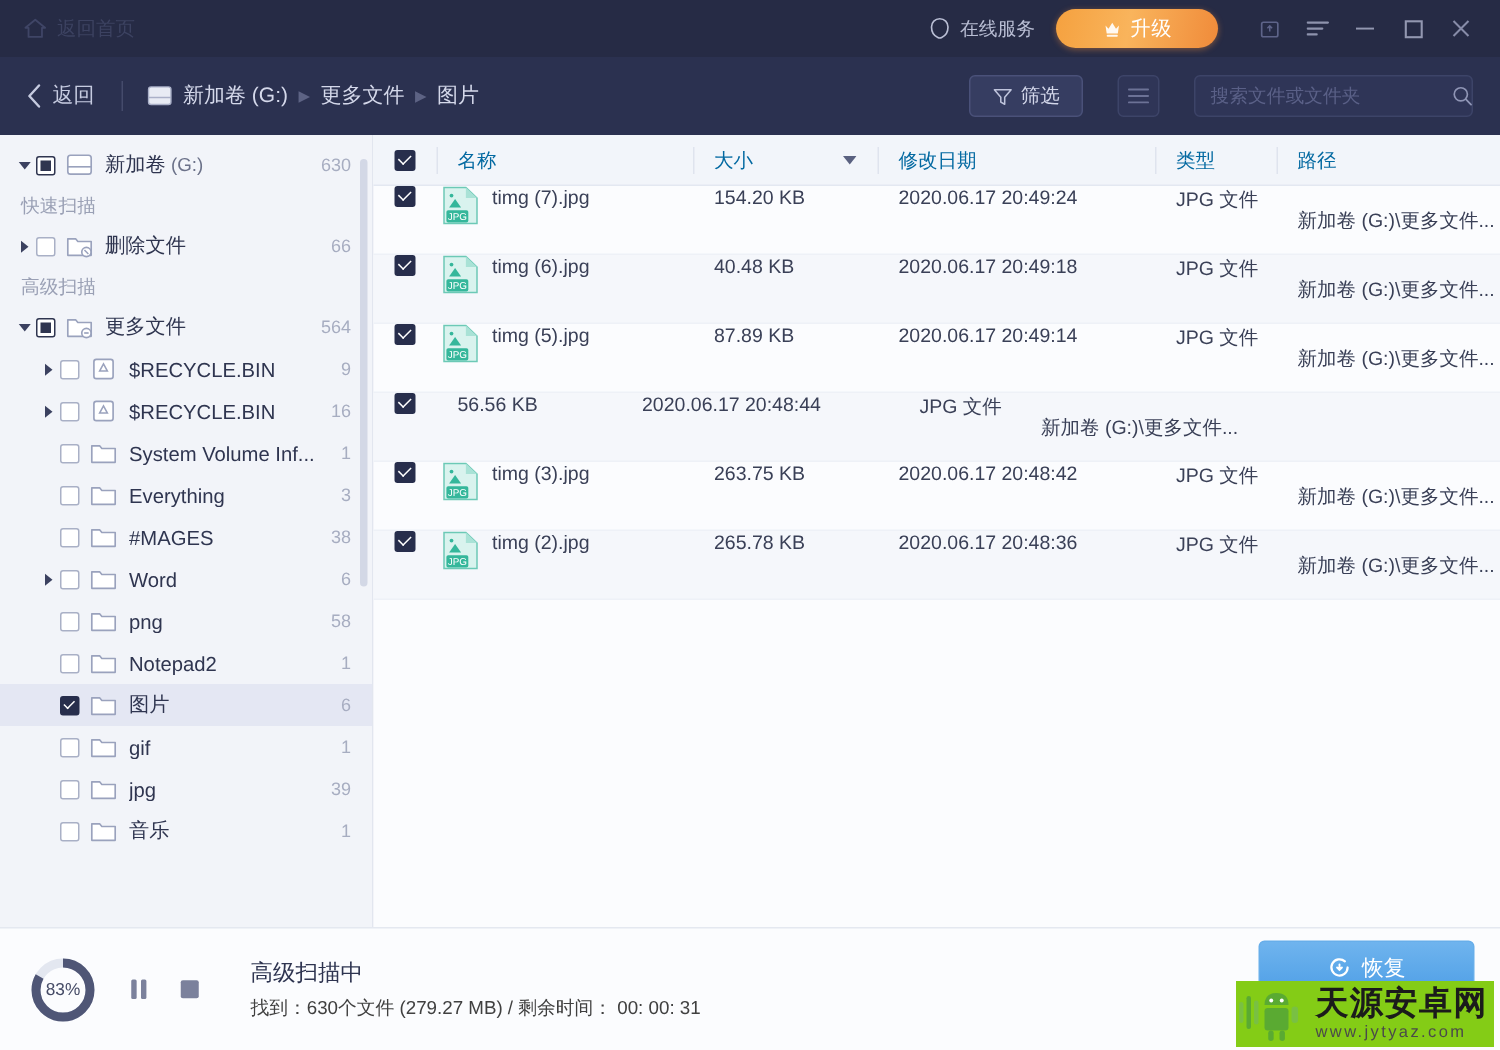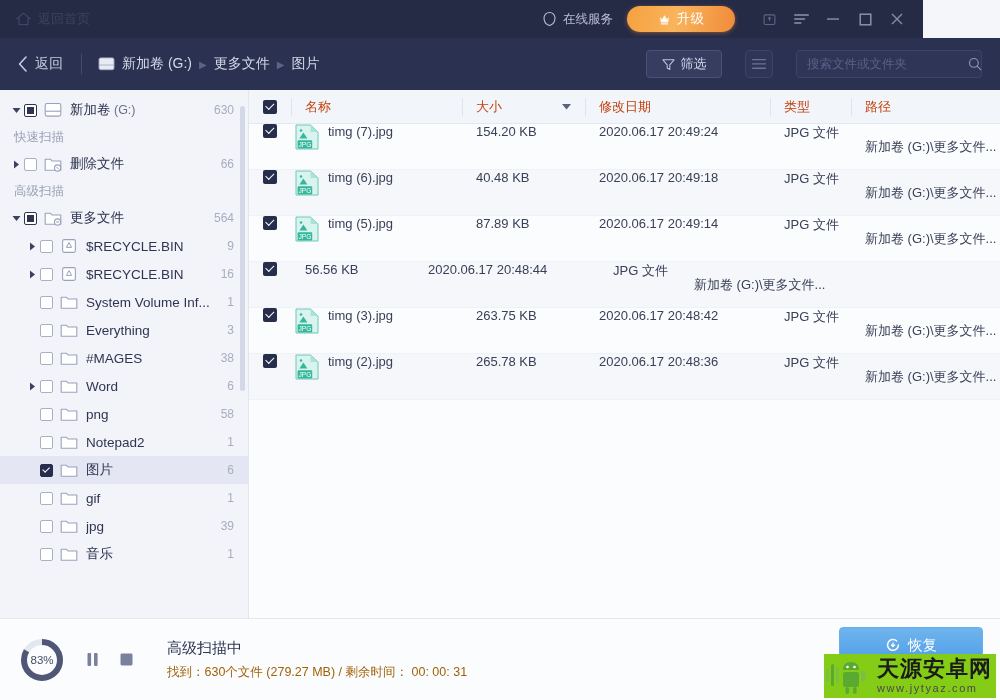--- a/index.html
+++ b/index.html
@@ -5,21 +5,21 @@
   * { box-sizing: border-box; margin: 0; padding: 0; }
   html, body {
     width: 1000px; height: 700px;
     font-family: "Liberation Sans", "DejaVu Sans", sans-serif;
     background: #f4f6fa; overflow: hidden;
   }
   #app { position: relative; width: 1000px; height: 700px; background: #f4f6fa; }
 
   
   .titlebar {
-    position: absolute; top: 0; left: 0; width: 923px; height: 38px;
+    position: absolute; top: 0; left: 0; width: 1000px; height: 38px;
     background: #262b45; display: flex; align-items: center;
   }
   .home-link {
     display: flex; align-items: center; gap: 7px; margin-left: 16px;
     color: #3c4261; font-size: 13px; user-select: none;
   }
   .home-icon { width: 15px; height: 14px; display:block; }
   .tb-spacer { flex: 1; }
   .svc {
     display: flex; align-items: center; gap: 6px;
@@ -125,21 +125,21 @@
   }
 
   
   .content {
     position: absolute; top: 90px; left: 249px; width: 751px; height: 528px;
     background: #fbfcfe;
   }
   .thead {
     height: 34px; display: flex; align-items: center;
     background: #f2f5fa; border-bottom: 1px solid #e3e8f1;
-    font-size: 13px; color: #c2410c;
+    font-size: 13px; color: #0369a1;
   }
   .th { display:flex; align-items:center; height:34px; position: relative; }
   .th + .th::before {
     content:''; position:absolute; left:0; top:8px; bottom:8px; width:1px; background:#dfe4ee;
   }
   .th-check { width: 42px; justify-content: center; }
   .th-name { width: 171px; }
   .th-size { width: 123px; gap: 32px; }
   .th-date { width: 185px; }
   .th-type { width: 81px; }
@@ -189,21 +189,21 @@
     position: absolute; inset: 0; display: flex; align-items: center; justify-content: center;
     font-size: 11.5px; color: #454b66;
   }
   .ctrl-btn {
     width: 26px; height: 26px; display: flex; align-items: center; justify-content: center;
   }
   .ctrl-btn svg { display:block; }
   .pause-wrap { margin-left: 14px; display:flex; align-items:center; gap: 8px; }
   .status-texts { margin-left: 28px; }
   .status-title { font-size: 15px; color: #2e3450; margin-bottom: 6px; }
-  .status-sub { font-size: 12.5px; color: #a16207; }
+  .status-sub { font-size: 12.5px; color: #404040; }
   .recover-btn {
     position: absolute; right: 17px; top: 8px;
     width: 144px; height: 36px; border-radius: 4px;
     background: linear-gradient(180deg,#6fb4ee 0%, #4f9fe6 100%);
     border: 1px solid #67aeea;
     display: flex; align-items: center; justify-content: center; gap: 7px;
     color: #ffffff; font-size: 14.5px;
   }
   .recover-btn svg { display:block; }
 

